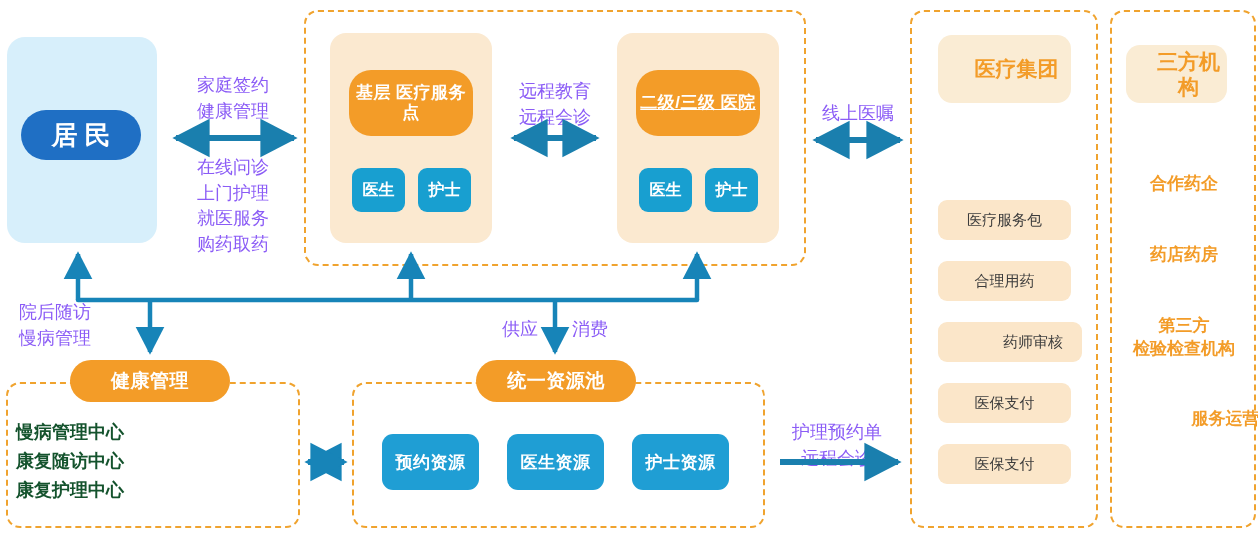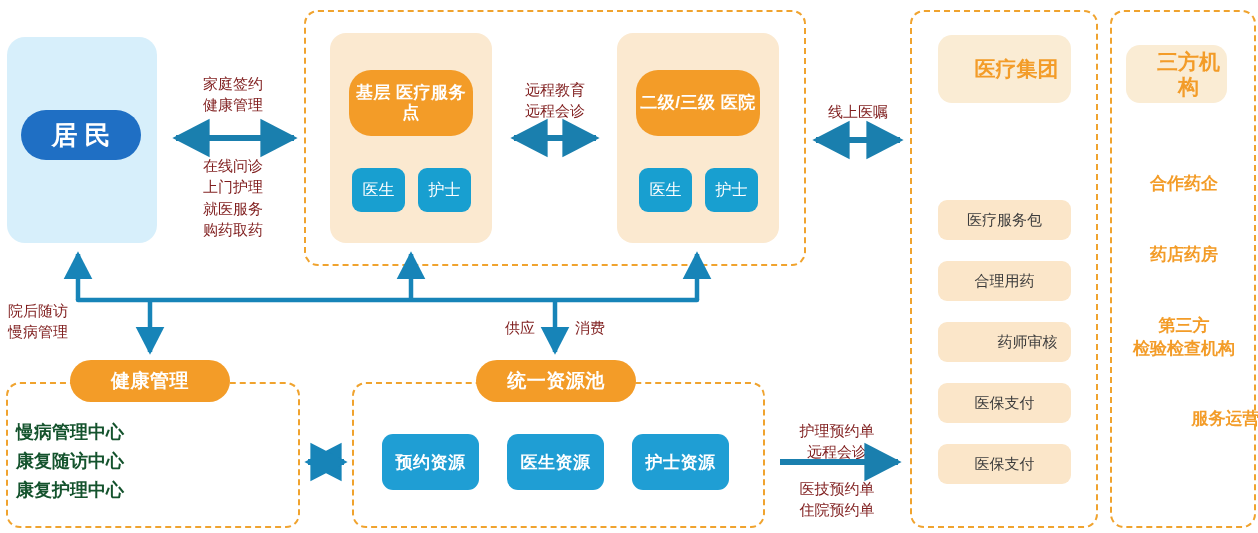--- a/index.html
+++ b/index.html
@@ -50,21 +50,21 @@
     background:#fbe6c9;
     border-radius:9px;
     color:#3c3c3c;
     display:flex;align-items:center;justify-content:center;
     font-size:15px;
   }
   .chip-blue{
     background:#189fd0;
     border-radius:9px;
     color:#ffffff;
-    font-weight:normal;
+    font-weight:bold;
     display:flex;align-items:center;justify-content:center;
     font-size:16px;
   }
   .chip-blue-lg{
     background:#1f9ed4;
     border-radius:11px;
     color:#ffffff;
     font-weight:bold;
     display:flex;align-items:center;justify-content:center;
     font-size:17px;
@@ -78,22 +78,22 @@
     background:#1f6fc4;
     border-radius:26px;
     color:#ffffff;
     font-weight:bold;
     font-size:26px;
     letter-spacing:7px;
     text-indent:7px;
     display:flex;align-items:center;justify-content:center;
   }
   .label-text{
-    color:#7f1d1d;
-    font-size:15px;
+    color:#8b5cf6;
+    font-size:18px;
     line-height:1.42;
     text-align:center;
     white-space:pre-line;
   }
   .org-text{
     color:#f39c28;
     font-weight:bold;
     font-size:17px;
     line-height:1.35;
     text-align:center;
@@ -130,67 +130,65 @@
   <div class="abs soft-card" style="left:330px;top:33px;width:162px;height:210px;"></div>
   <div class="abs pill-orange" style="left:349px;top:70px;width:124px;height:66px;font-size:17px;">基层
 医疗服务点</div>
   <div class="abs chip-blue" style="left:352px;top:168px;width:53px;height:44px;">医生</div>
   <div class="abs chip-blue" style="left:418px;top:168px;width:53px;height:44px;">护士</div>
 
   <div class="abs label-text" style="left:500px;top:79px;width:110px;">远程教育
 远程会诊</div>
 
   <div class="abs soft-card" style="left:617px;top:33px;width:162px;height:210px;"></div>
-  <div class="abs pill-orange" style="left:636px;top:70px;width:124px;height:66px;font-size:17px;">二级/三级
+  <div class="abs pill-orange" style="left:636px;top:70px;width:124px;height:66px;font-size:17px;text-decoration:underline;">二级/三级
 医院</div>
   <div class="abs chip-blue" style="left:639px;top:168px;width:53px;height:44px;">医生</div>
   <div class="abs chip-blue" style="left:705px;top:168px;width:53px;height:44px;">护士</div>
 
   <div class="abs label-text" style="left:812px;top:101px;width:92px;">线上医嘱</div>
 
   <div class="abs dashed-panel" style="left:910px;top:10px;width:188px;height:518px;"></div>
   <div class="abs pill-peach" style="left:938px;top:35px;width:133px;height:68px;font-size:21px;">医疗集团</div>
 
   <div class="abs chip-peach" style="left:938px;top:200px;width:133px;height:40px;">医疗服务包</div>
   <div class="abs chip-peach" style="left:938px;top:261px;width:133px;height:40px;">合理用药</div>
-  <div class="abs chip-peach" style="left:938px;top:322px;width:133px;height:40px;padding-left:46px;">药师审核</div>
+  <div class="abs chip-peach" style="left:938px;top:322px;width:144px;height:40px;padding-left:46px;">药师审核</div>
   <div class="abs chip-peach" style="left:938px;top:383px;width:133px;height:40px;">医保支付</div>
   <div class="abs chip-peach" style="left:938px;top:444px;width:133px;height:40px;">医保支付</div>
 
   <div class="abs dashed-panel" style="left:1110px;top:10px;width:146px;height:518px;"></div>
   <div class="abs pill-peach" style="left:1126px;top:45px;width:101px;height:58px;font-size:21px;">三方机构</div>
 
   <div class="abs org-text" style="left:1118px;top:173px;width:132px;">合作药企</div>
   <div class="abs org-text" style="left:1118px;top:244px;width:132px;">药店药房</div>
   <div class="abs org-text" style="left:1118px;top:315px;width:132px;">第三方
 检验检查机构</div>
   <div class="abs org-text" style="left:1168px;top:408px;width:132px;">服务运营商</div>
 
-  <div class="abs label-text" style="left:0px;top:300px;width:100px;text-align:left;padding-left:8px;">院后随访
+  <div class="abs label-text" style="left:0px;top:300px;width:100px;text-align:left;padding-left:19px;">院后随访
 慢病管理</div>
   <div class="abs label-text" style="left:490px;top:317px;width:60px;">供应</div>
   <div class="abs label-text" style="left:560px;top:317px;width:60px;">消费</div>
 
   <div class="abs dashed-panel" style="left:6px;top:382px;width:294px;height:146px;"></div>
   <div class="abs pill-orange" style="left:70px;top:360px;width:160px;height:42px;font-size:19px;">健康管理</div>
   <div class="abs center-list" style="left:16px;top:418px;width:274px;">慢病管理中心
 康复随访中心
 康复护理中心</div>
 
   <div class="abs dashed-panel" style="left:352px;top:382px;width:413px;height:146px;"></div>
   <div class="abs pill-orange" style="left:476px;top:360px;width:160px;height:42px;font-size:19px;">统一资源池</div>
 
   <div class="abs chip-blue-lg" style="left:382px;top:434px;width:97px;height:56px;">预约资源</div>
   <div class="abs chip-blue-lg" style="left:507px;top:434px;width:97px;height:56px;">医生资源</div>
   <div class="abs chip-blue-lg" style="left:632px;top:434px;width:97px;height:56px;">护士资源</div>
 
   <div class="abs label-text" style="left:782px;top:420px;width:110px;">护理预约单
 远程会诊</div>
-  <div class="abs label-text" style="left:782px;top:478px;width:110px;">医技预约单
-住院预约单</div>
 
   <svg class="flow-svg" viewBox="0 0 1258 533">
     <defs>
       <marker id="arrHead" markerWidth="7" markerHeight="7" refX="5.6" refY="3.5" orient="auto" markerUnits="strokeWidth">
         <path d="M0,0.3 L6.2,3.5 L0,6.7 Z" fill="#1784b8"></path>
       </marker>
       <marker id="arrTail" markerWidth="7" markerHeight="7" refX="0.6" refY="3.5" orient="auto" markerUnits="strokeWidth">
         <path d="M6.2,0.3 L0,3.5 L6.2,6.7 Z" fill="#1784b8"></path>
       </marker>
       <marker id="arrHeadDark" markerWidth="7" markerHeight="7" refX="5.6" refY="3.5" orient="auto" markerUnits="strokeWidth">

